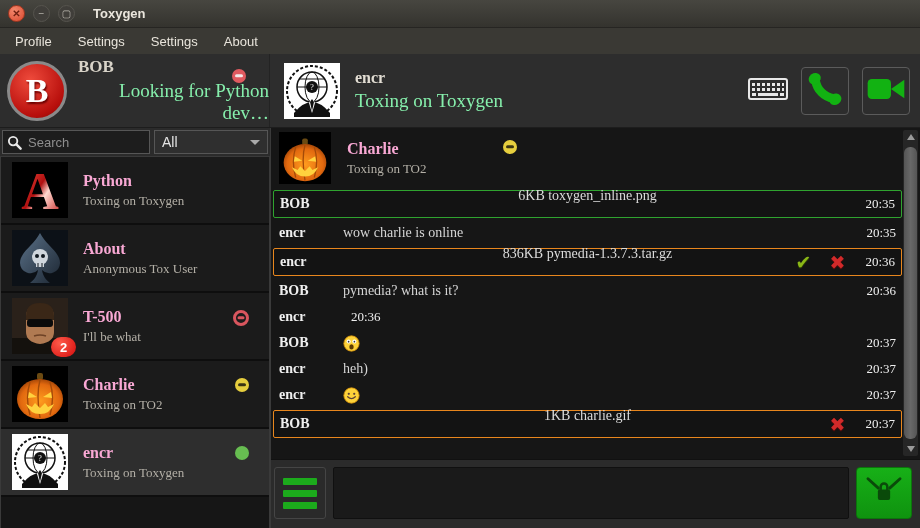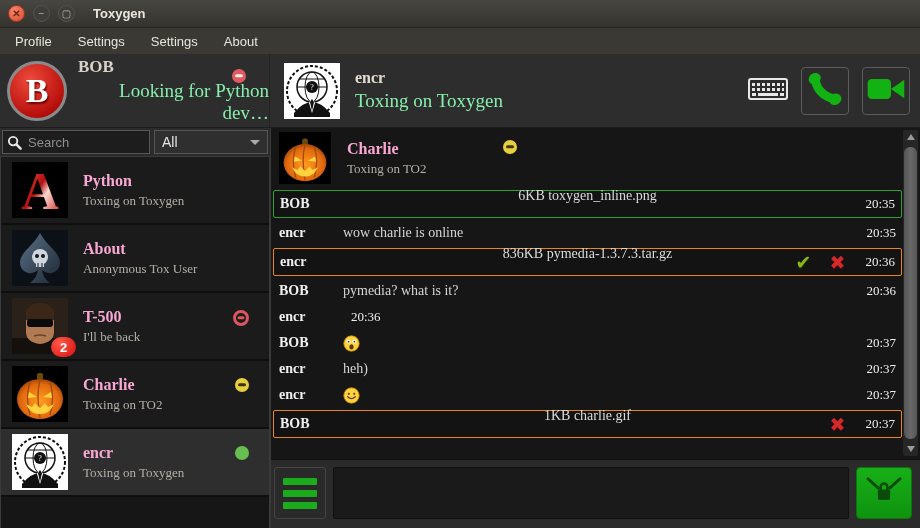--- a/index.html
+++ b/index.html
@@ -293,21 +293,21 @@
             <div class="c-avatar"><svg width="100%" height="100%" viewBox="0 0 56 56">
     <rect width="56" height="56" fill="#2a211a"></rect>
     <rect x="0" y="40" width="56" height="16" fill="#14110d"></rect>
     <path d="M14 20 Q14 6 28 6 Q42 6 42 20 L42 34 Q42 44 28 46 Q14 44 14 34 Z" fill="#b07a52"></path>
     <path d="M14 18 Q14 5 28 5 Q42 5 42 18 L42 22 L14 22 Z" fill="#3a2717"></path>
     <rect x="15" y="21" width="26" height="8" rx="3" fill="#0b0b0b"></rect>
     <path d="M22 38 Q28 36 34 38" stroke="#6e4226" stroke-width="1.6" fill="none"></path>
   </svg></div>
             <div class="c-texts">
               <div class="c-name">T-500</div>
-              <div class="c-status">I'll be back</div>
+              <div class="c-status">I'll be what</div>
             </div>
             <span class="dot c-dot dot-busy-ring"></span>
             <span class="badge">2</span>
           </div>
           <div class="contact">
             <div class="c-avatar"><svg width="100%" height="100%" viewBox="0 0 56 56">
     <defs>
                   <radialGradient id="gP" cx=".5" cy=".55" r=".6">
       <stop offset="0" stop-color="#ff9c1e"></stop>
                     <stop offset=".7" stop-color="#e2690f"></stop>

